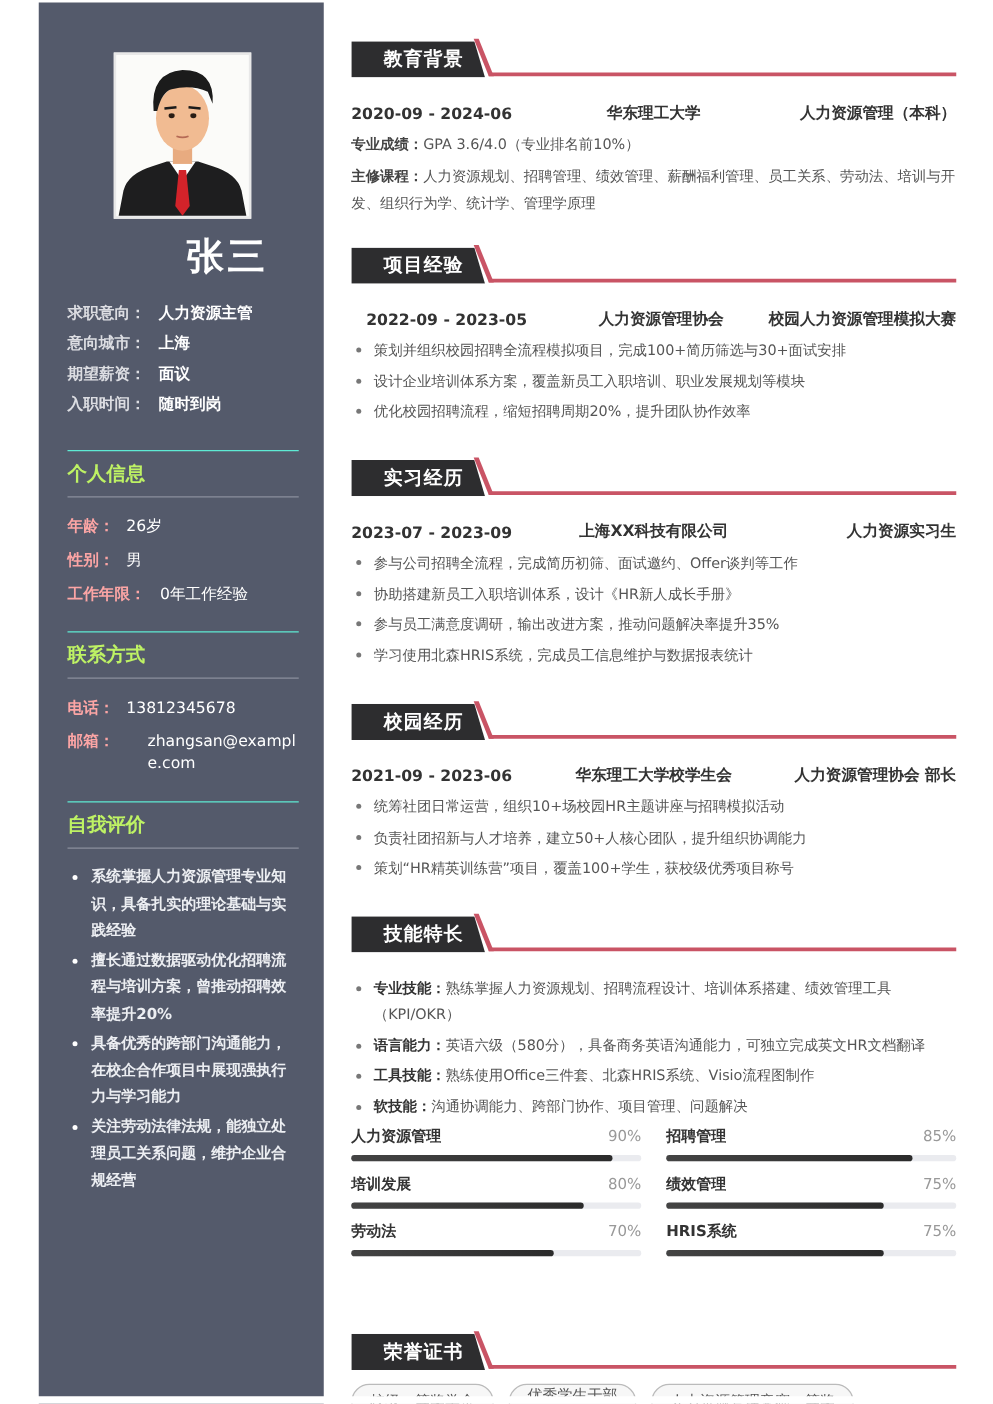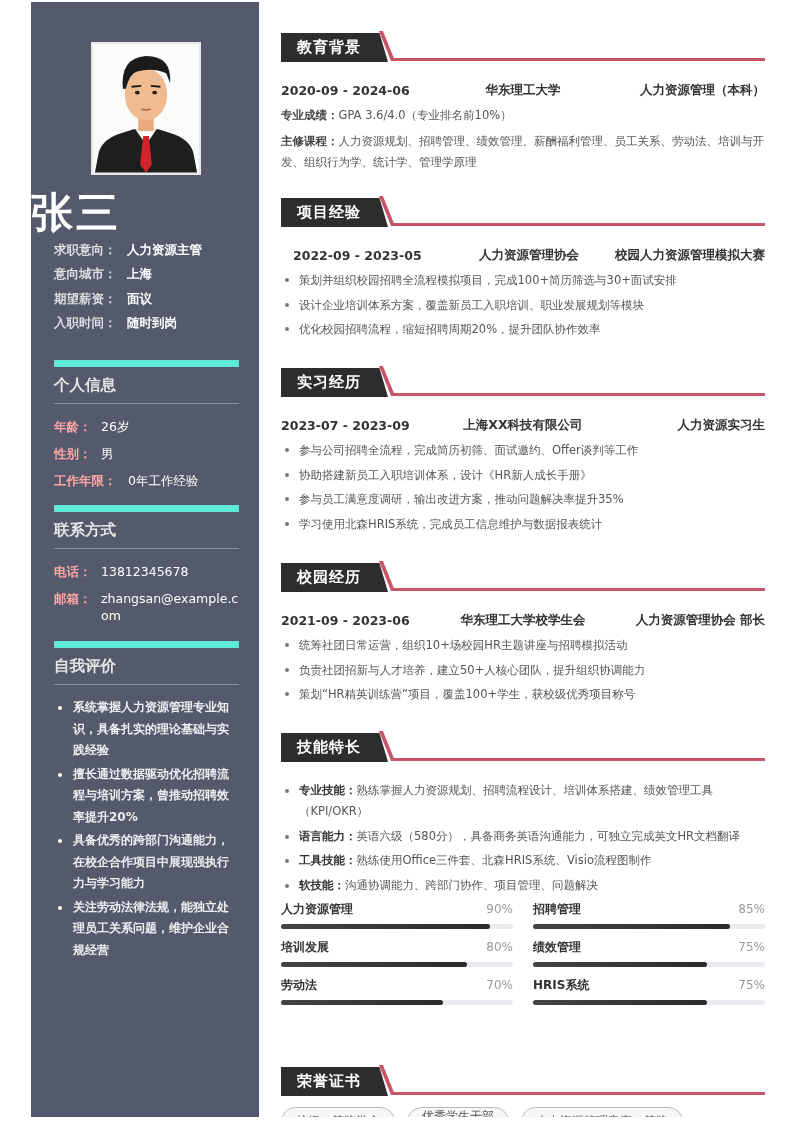--- a/index.html
+++ b/index.html
@@ -5,42 +5,42 @@
   * { box-sizing: border-box; margin: 0; padding: 0; }
   html, body { width: 794px; height: 1123px; overflow: hidden; background: #ffffff; }
   body { font-family: "DejaVu Sans", "Liberation Sans", sans-serif; color: #333; position: relative; }
 
   .page { position: absolute; left: 0; top: 0; width: 794px; height: 1123px; background: #fff; }
 
   
   .sidebar { position: absolute; left: 31px; top: 2px; width: 228px; height: 1121px; background: #545a6b; color: #fff; }
   .avatar { position: absolute; left: 60px; top: 40px; width: 110px; height: 133px; background: #fbfbf9; border: 2px solid #e8e8e8; overflow: hidden; }
   .avatar svg { width: 100%; height: 100%; display: block; }
-  .name { position: absolute; left: 0; top: 183px; width: 184px; text-align: left; font-size: 42px; font-weight: bold; color: #fff; letter-spacing: 3px; }
+  .name { position: absolute; left: 0; top: 183px; width: 184px; text-align: right; font-size: 30px; font-weight: bold; color: #fff; letter-spacing: 3px; }
 
   .basic { position: absolute; left: 23px; top: 236px; width: 190px; }
   .basic-row { display: flex; height: 24.5px; align-items: center; font-size: 12.5px; font-weight: bold; }
   .basic-row .lbl { color: #dcdde2; width: 73px; }
   .basic-row .val { color: #fff; }
 
   .side-section { position: absolute; left: 23px; width: 185px; }
-  .side-title { border-top: 7px solid #5eead4; border-bottom: 1px solid #8a8f9d; padding: 8px 0 7px; font-size: 15.5px; font-weight: bold; color: #e5e5e5; }
+  .side-title { border-top: 1px solid #5eead4; border-bottom: 1px solid #8a8f9d; padding: 8px 0 7px; font-size: 15.5px; font-weight: bold; color: #bef264; }
   .info-row { display: flex; font-size: 12.5px; margin-top: 10px; line-height: 17px; }
   .info-row .lbl { color: #fca5a5; font-weight: bold; white-space: nowrap; }
   .info-row .val { color: #fff; word-break: break-all; }
 
   .eval-list { list-style: none; margin-top: 12px; padding-left: 0; }
   .eval-list li { position: relative; padding-left: 19px; font-size: 12px; line-height: 21.5px; font-weight: bold; color: #eceef2; margin-bottom: 2px; }
   .eval-list li::before { content: ""; position: absolute; left: 4px; top: 9px; width: 4px; height: 4px; border-radius: 50%; background: #fff; }
 
   
   .main { position: absolute; left: 281px; top: 0; width: 484px; }
   .section { position: absolute; left: 0; width: 484px; }
   .sec-head { position: relative; height: 30px; }
-  .sec-head .tag { position: absolute; left: 0; top: 3px; height: 29px; width: 107px; background: #2d2d2f; clip-path: polygon(0 0, 92% 0, 100% 100%, 0 100%); color: #fff; font-size: 15px; font-weight: bold; line-height: 29px; padding-left: 16px; letter-spacing: 1px; }
+  .sec-head .tag { position: absolute; left: 0; top: 3px; height: 29px; width: 107px; background: #2d2d2f; clip-path: polygon(0 0, 92% 0, 100% 100%, 0 100%); color: #fff; font-size: 15px; font-weight: bold; line-height: 29px; padding-left: 26px; letter-spacing: 1px; }
   .sec-head .slash { position: absolute; left: 104px; top: 1px; width: 4px; height: 30px; background: #c95465; transform: skewX(22deg); }
   .sec-head .line { position: absolute; left: 110px; right: 0; top: 28px; height: 3px; background: #c95465; }
 
   .row-3 { display: flex; justify-content: space-between; align-items: center; margin-top: 12px; font-size: 12.5px; font-weight: bold; color: #333; height: 17px; }
   .row-3 span { flex: 1; }
   .row-3 .c { text-align: center; }
   .row-3 .r { text-align: right; }
   .para { font-size: 11.5px; color: #555; line-height: 21px; margin-top: 4px; }
   .para b { color: #444; }
 
@@ -121,21 +121,21 @@
           <span class="val">0年工作经验</span>
         </div>
     </div>
 
     <div class="side-section" style="top:503px;">
       <div class="side-title">联系方式</div>
       <div class="info-row" style="margin-top:14px;">
           <span class="lbl" style="width:47px">电话：</span>
           <span class="val">13812345678</span>
         </div>
-      <div class="info-row" style="margin-top:10px;">
+      <div class="info-row" style="margin-top:10px;gap:17px;">
           <span class="lbl" style="width:47px;flex-shrink:0">邮箱：</span>
           <span class="val" style="width:138px">zhangsan@example.com</span>
         </div>
     </div>
 
     <div class="side-section" style="top:639px;">
       <div class="side-title">自我评价</div>
       <ul class="eval-list">
         <li>系统掌握人力资源管理专业知识，具备扎实的理论基础与实践经验</li>
         <li>擅长通过数据驱动优化招聘流程与培训方案，曾推动招聘效率提升20%</li>

